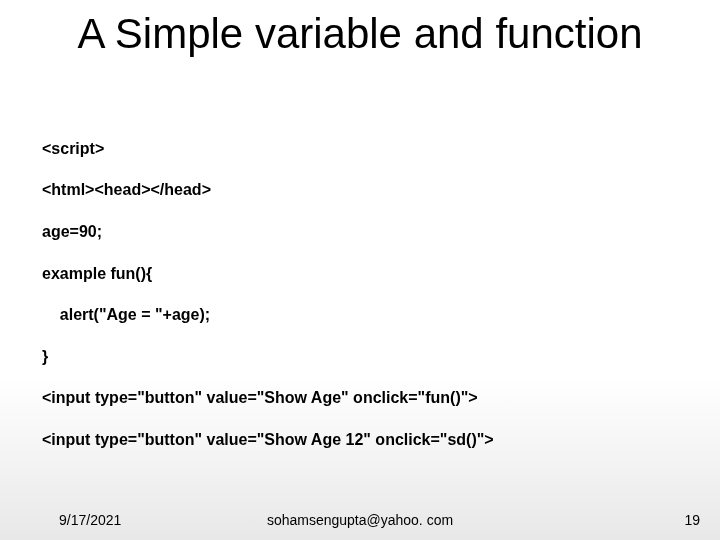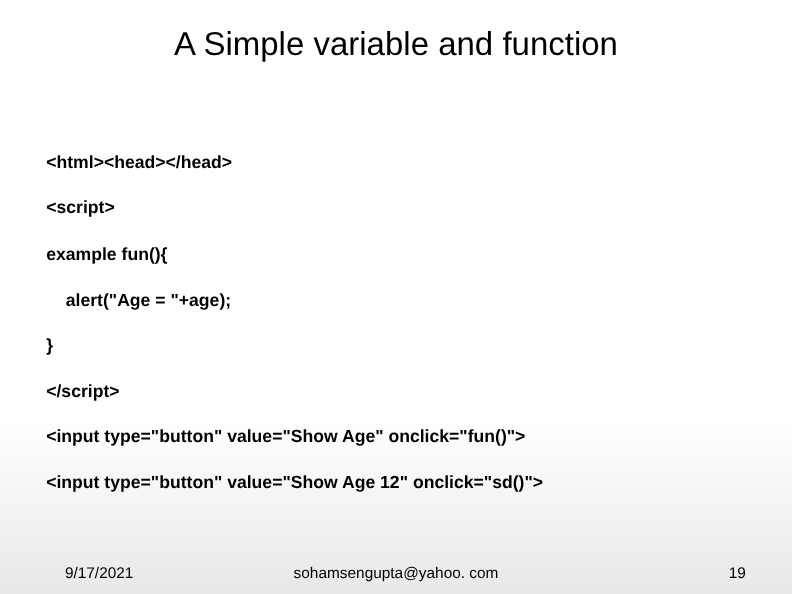--- a/index.html
+++ b/index.html
@@ -13,24 +13,24 @@
     overflow: hidden;
   }
   .slide {
     width: 720px;
     height: 540px;
     position: relative;
     box-sizing: border-box;
   }
   .title {
     text-align: center;
-    font-size: 30px;
+    font-size: 42px;
     font-weight: 400;
     color: #000;
-    padding-top: 24px;
+    padding-top: 10px;
     line-height: 1.15;
     font-family: Arial, Helvetica, sans-serif;
   }
   .code-block {
     position: absolute;
     left: 42px;
     top: 118px;
     font-family: Arial, Helvetica, sans-serif;
     font-size: 16px;
     font-weight: bold;
@@ -57,40 +57,40 @@
   }
   .footer-email {
     position: absolute;
     left: 0;
     width: 720px;
     text-align: center;
     bottom: 0;
   }
   .footer-page {
     position: absolute;
-    right: 42px;
+    right: 20px;
     bottom: 0;
   }
 </style>
 </head>
 <body>
 
 <div class="slide">
 
   <div class="title">
     <span>A Simple variable and function</span><br>
   </div>
 
   <div class="code-block">
+<span class="code-line">&lt;script&gt;</span>
 <span class="code-line">&lt;html&gt;&lt;head&gt;&lt;/head&gt;</span>
-<span class="code-line">&lt;script&gt;</span>
+<span class="code-line">age=90;</span>
 <span class="code-line">example fun(){</span>
 <span class="code-line">    alert("Age = "+age);</span>
 <span class="code-line">}</span>
-<span class="code-line">&lt;/script&gt;</span>
 <span class="code-line">&lt;input type="button" value="Show Age" onclick="fun()"&gt;</span>
 <span class="code-line">&lt;input type="button" value="Show Age 12" onclick="sd()"&gt;</span>
 
 
 
 
 
 
 
   </div>

